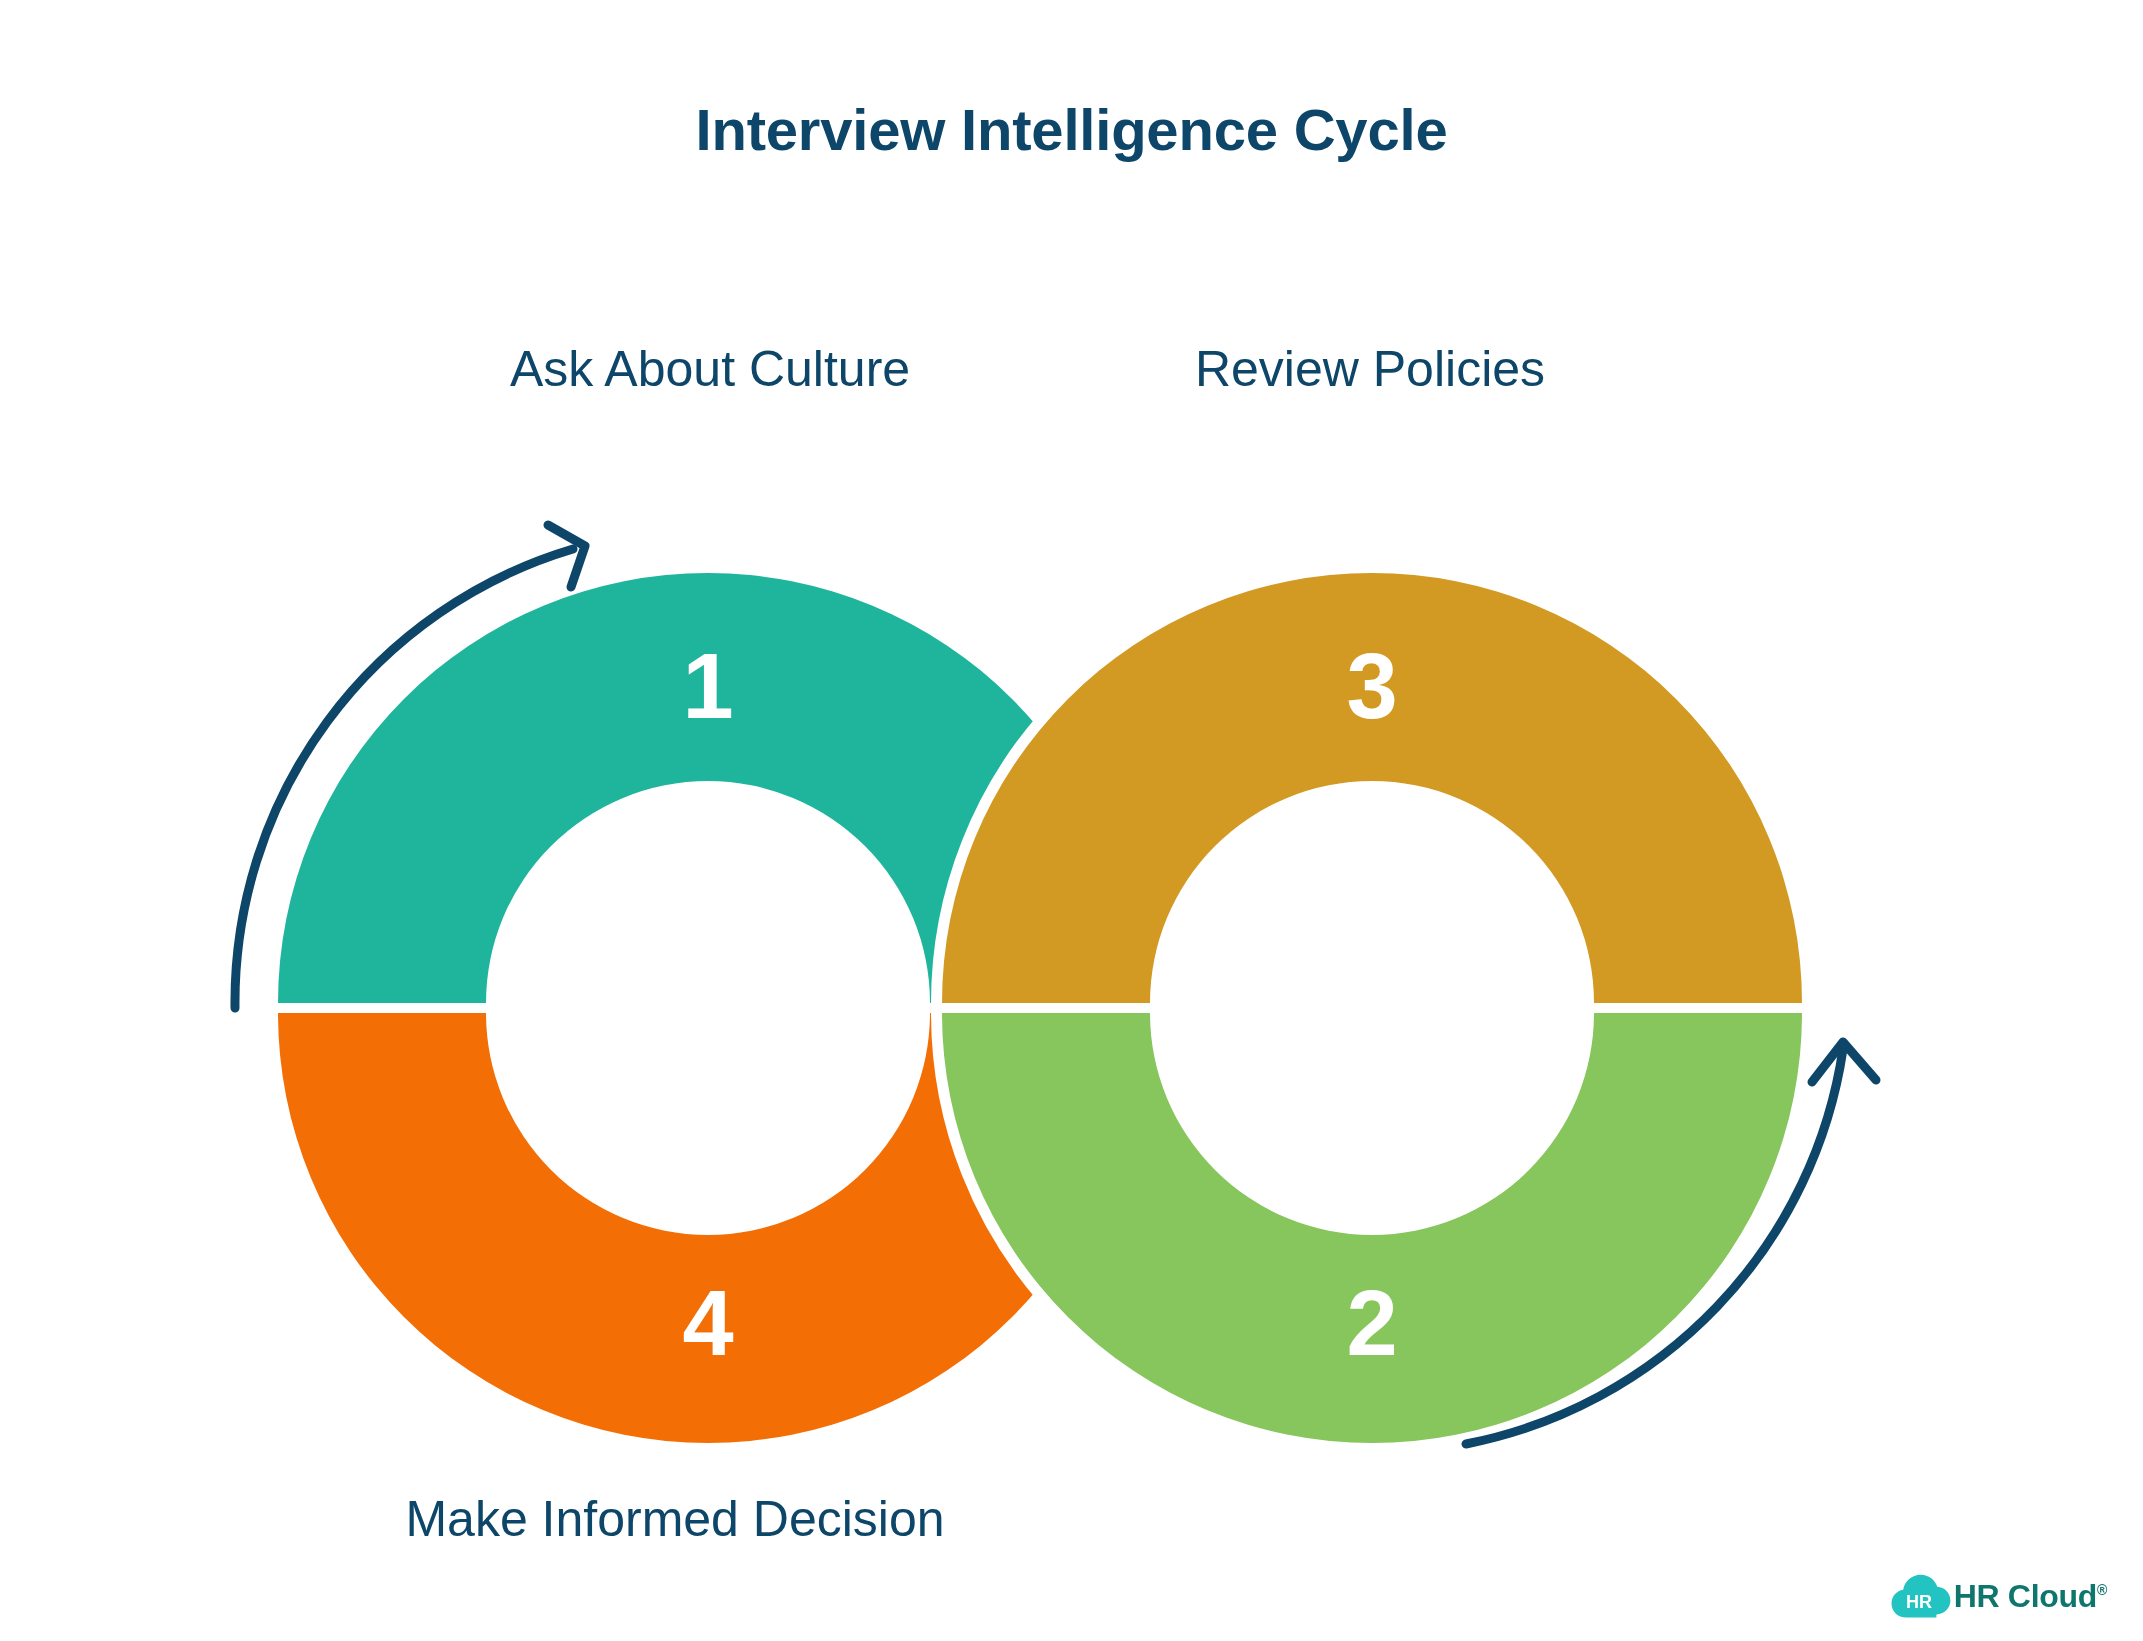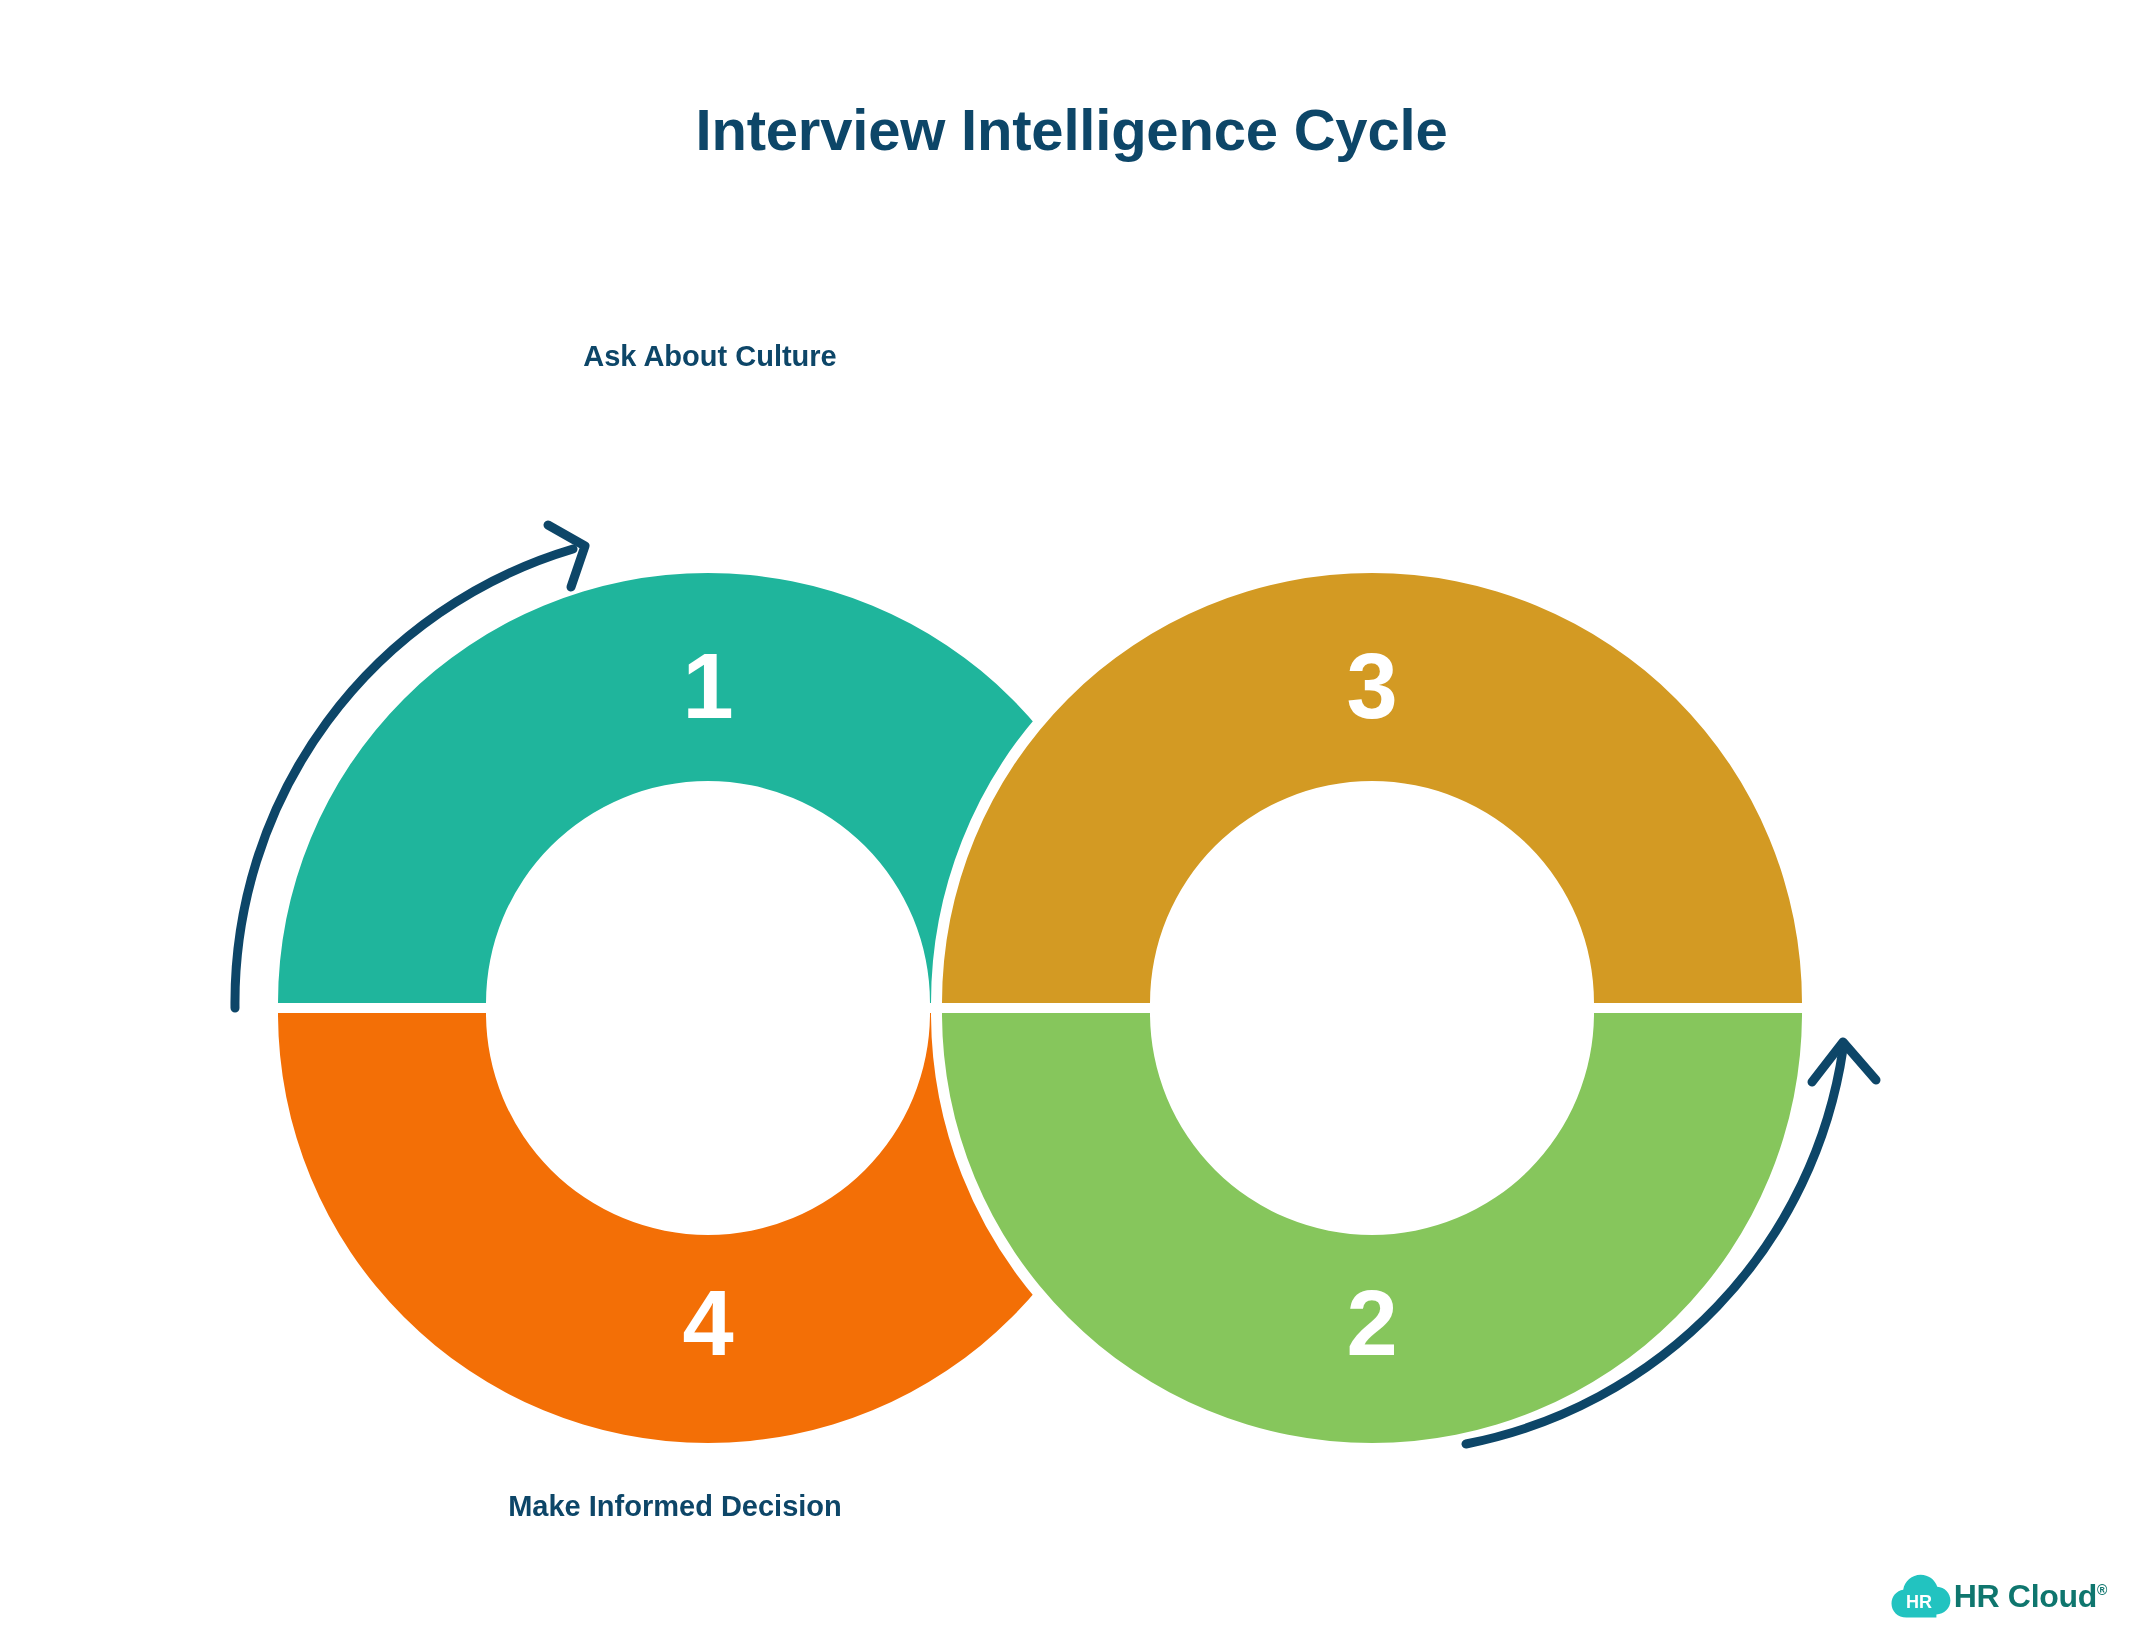--- a/index.html
+++ b/index.html
@@ -30,22 +30,22 @@
     font-size: 58px;
     font-weight: 700;
     letter-spacing: -0.2px;
     color: #0d4668;
     white-space: nowrap;
   }
 
   
   .step-label {
     position: absolute;
-    font-size: 29px;
-    font-weight: 700;
+    font-size: 50px;
+    font-weight: 400;
     color: #0d4668;
     white-space: nowrap;
     text-align: center;
   }
   .label-1 { top: 340px;  left: 230px;  width: 960px; }
   .label-3 { top: 340px;  left: 890px;  width: 960px; }
   .label-4 { top: 1490px; left: 50px;   width: 1250px; }
   .label-2 { top: 1490px; left: 650px;  width: 1230px; }
 
   
@@ -143,20 +143,21 @@
     <g>
       <path fill="none" stroke="#0d4668" stroke-width="9" stroke-linecap="round" d="M 1466,1444
                A 473,473 0 0 0 1843,1049"></path>
       <path fill="none" stroke="#0d4668" stroke-width="9" stroke-linecap="round" stroke-linejoin="round" d="M 1812,1082 L 1843,1042 L 1876,1080"></path>
     </g>
 
   </svg>
 
   <div class="step-label label-1">Ask About Culture</div>
 
+  <div class="step-label label-3">Review Policies</div>
 
   <div class="step-label label-4">Make Informed Decision</div>
 
 
   <div class="logo">
     <svg class="logo-mark" width="62" height="46" viewBox="0 0 62 46" xmlns="http://www.w3.org/2000/svg">
       <path fill="#22C3C0" d="M16.5,44.5 C7.6,44.5 1.5,38.3 1.5,30.5
                C1.5,23.4 6.6,17.6 13.2,16.7
                C14.6,8.2 21.9,1.8 30.7,1.8
                C38.4,1.8 45,6.8 47.3,13.7

